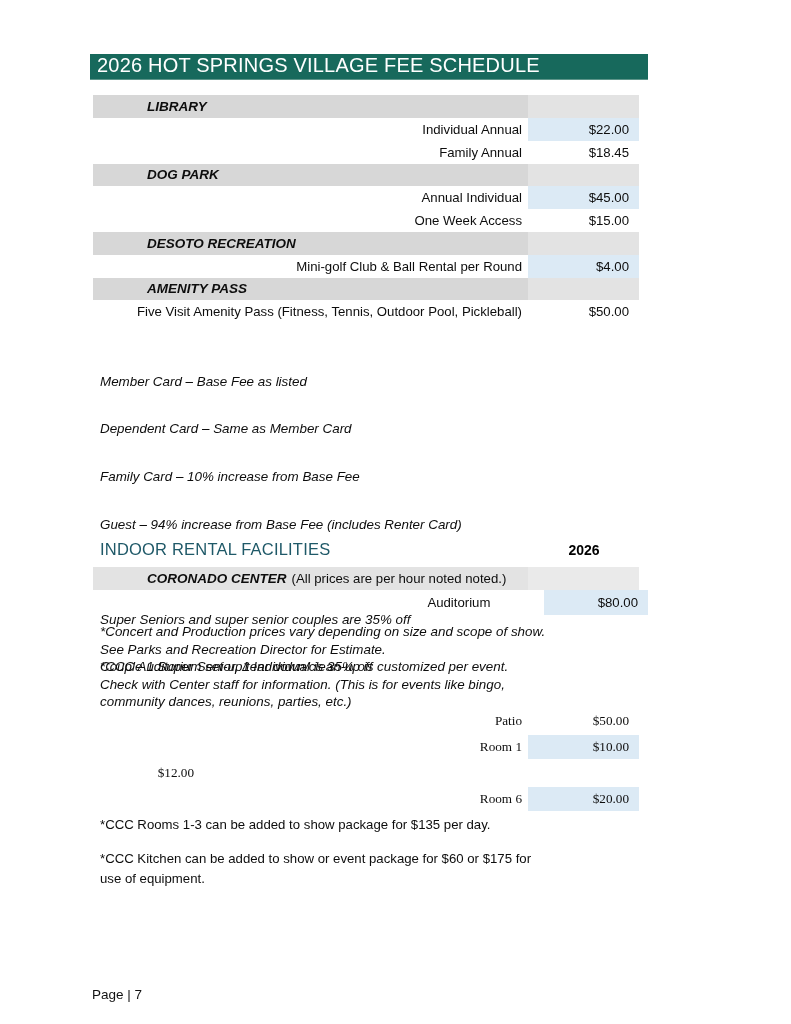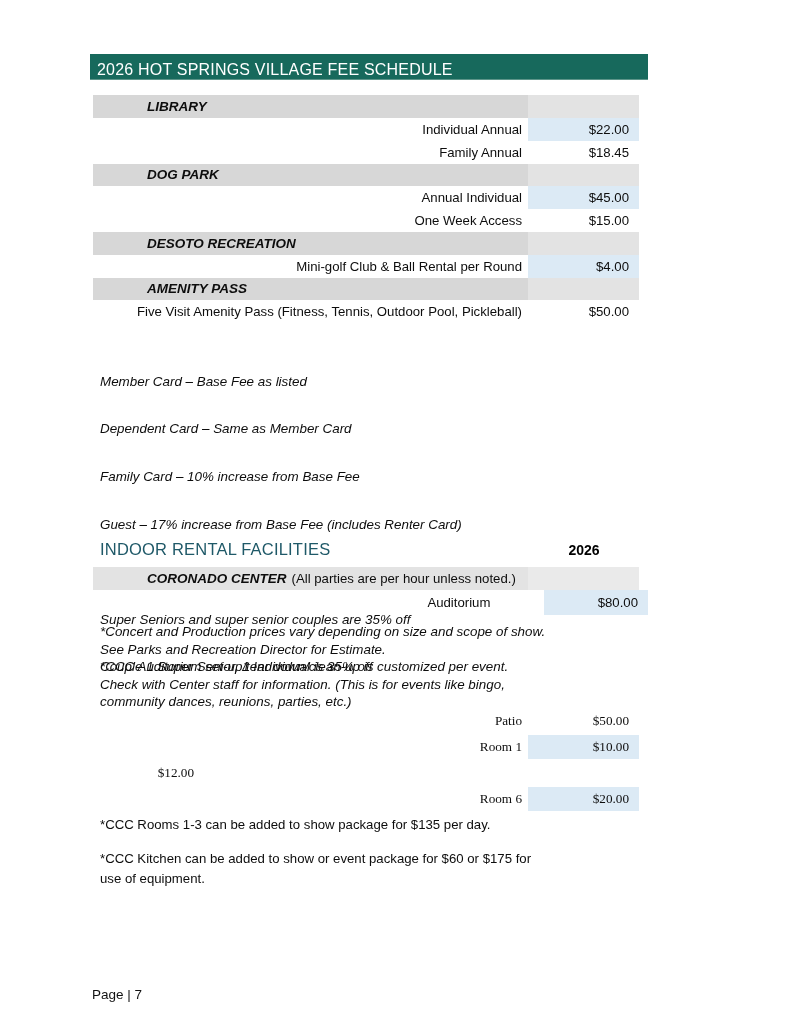--- a/index.html
+++ b/index.html
@@ -3,22 +3,22 @@
 <meta charset="utf-8">
 <style>
   html,body{margin:0;padding:0;background:#fff;}
   .page{
     position:relative;width:791px;height:1024px;background:#ffffff;overflow:hidden;
     font-family:"Liberation Sans","DejaVu Sans",sans-serif;color:#0d0d0d;
   }
   
   .title-bar{
     position:absolute;left:90px;top:54px;width:551px;height:25px;
-    background:#17695C;color:#ffffff;font-size:16px;letter-spacing:.2px;
-    display:flex;align-items:flex-end;padding-left:7px;
+    background:#17695C;color:#ffffff;font-size:20px;letter-spacing:.2px;
+    display:flex;align-items:flex-start;padding-left:7px;
     border-bottom:1px solid #5d958a;
   }
   
   .tbl{position:absolute;left:93px;width:555px;}
   .t1{top:95px;}
   .t2a{top:567px;}
   .t2b{top:709px;}
   .t-row{display:flex;align-items:stretch;height:23px;font-size:13.2px;}
   .t1 .t-row.header{height:22.5px;}
   .t2b .t-row{height:24px;margin-bottom:2px;font-family:Liberation Serif, serif;}
@@ -98,34 +98,34 @@
     <div class="t-row">
       <div class="cell label">Five Visit Amenity Pass (Fitness, Tennis, Outdoor Pool, Pickleball)</div>
       <div class="cell value">$50.00</div>
     </div>
   </div>
 
   <div class="notes notes1">
     <div>Member Card – Base Fee as listed</div>
     <div>Dependent Card – Same as Member Card</div>
     <div>Family Card – 10% increase from Base Fee</div>
-    <div>Guest – 17% increase from Base Fee (includes Renter Card)</div>
+    <div>Guest – 94% increase from Base Fee (includes Renter Card)</div>
     <div>For Profit – 35% increase from Base Fee</div>
     <div>Super Seniors and super senior couples are 35% off</div>
     <div>Couple 1 Super Senior, 1 Individual is 35% off</div>
   </div>
 
   <div class="indoor-heading">INDOOR RENTAL FACILITIES</div>
   <div class="indoor-year">2026</div>
 
   <div class="tbl t2a">
     <div class="t-row header light">
       <div class="cell label">
         <span>CORONADO CENTER</span>
-        <span class="coronado-sub">(All parties are per hour unless noted.)</span>
+        <span class="coronado-sub">(All prices are per hour noted noted.)</span>
       </div>
       <div class="cell value"></div>
     </div>
     <div class="t-row row-audit">
       <div class="cell label">Auditorium</div>
       <div class="cell value hl">$80.00</div>
     </div>
   </div>
 
   <div class="notes notes2a">*Concert and Production prices vary depending on size and scope of show.

